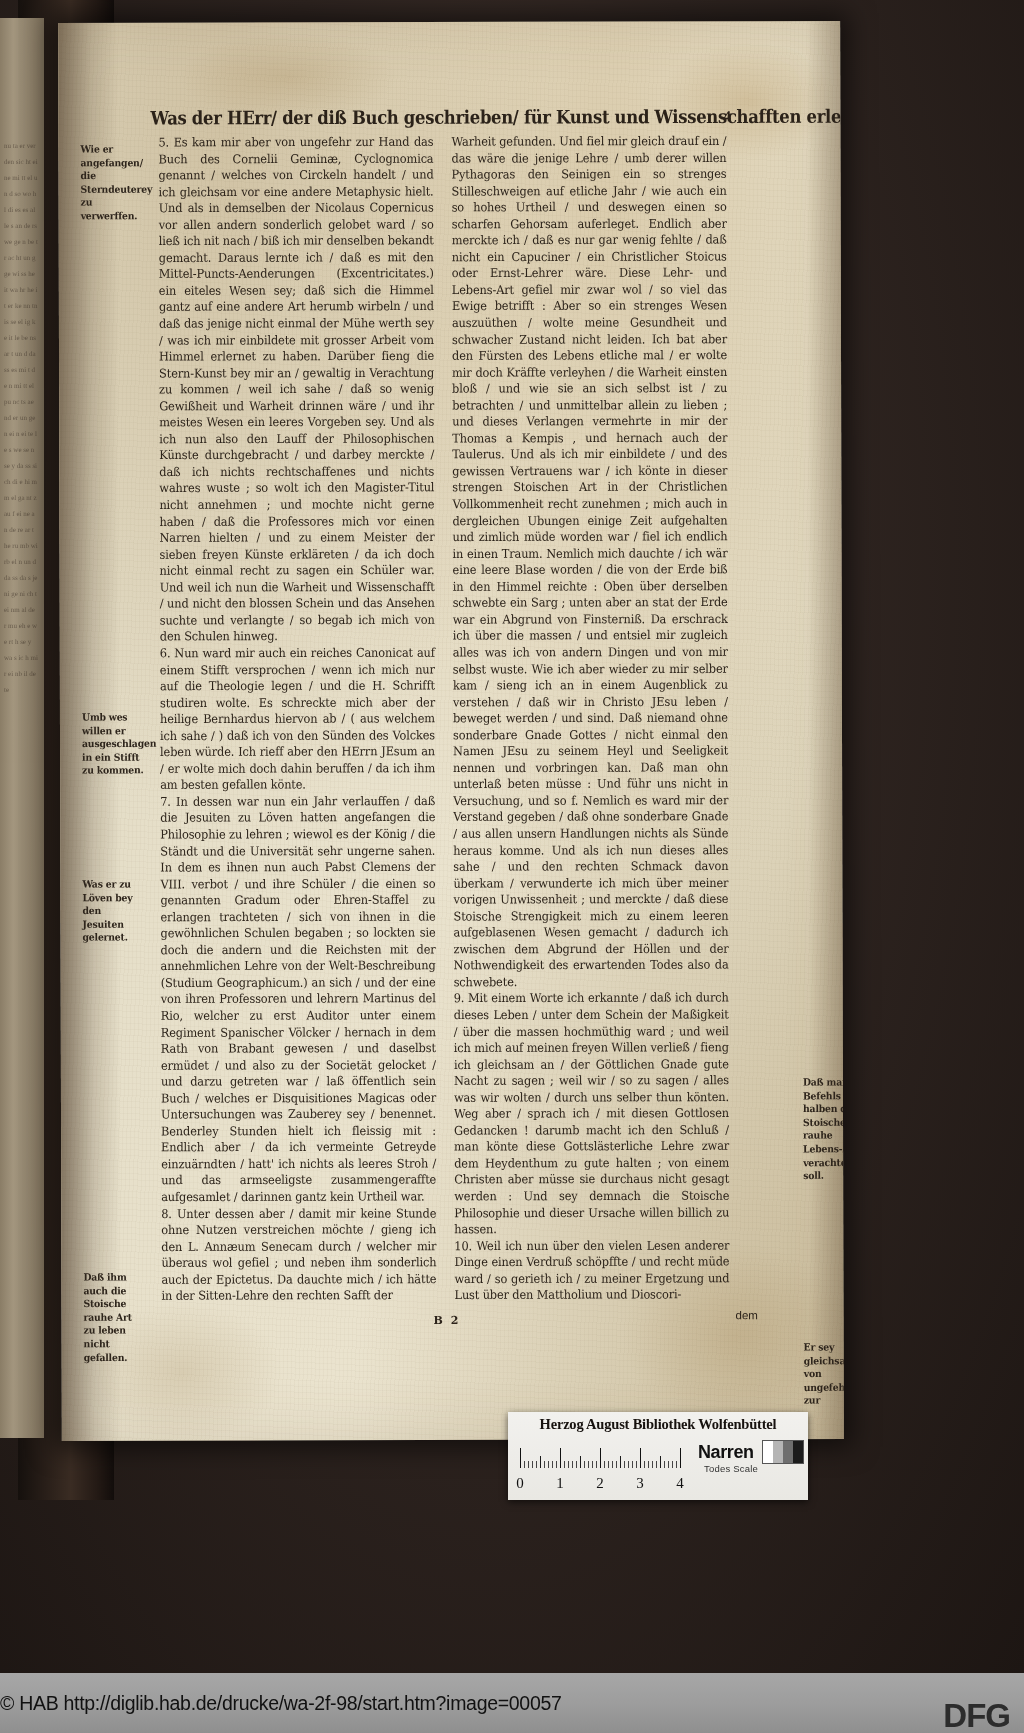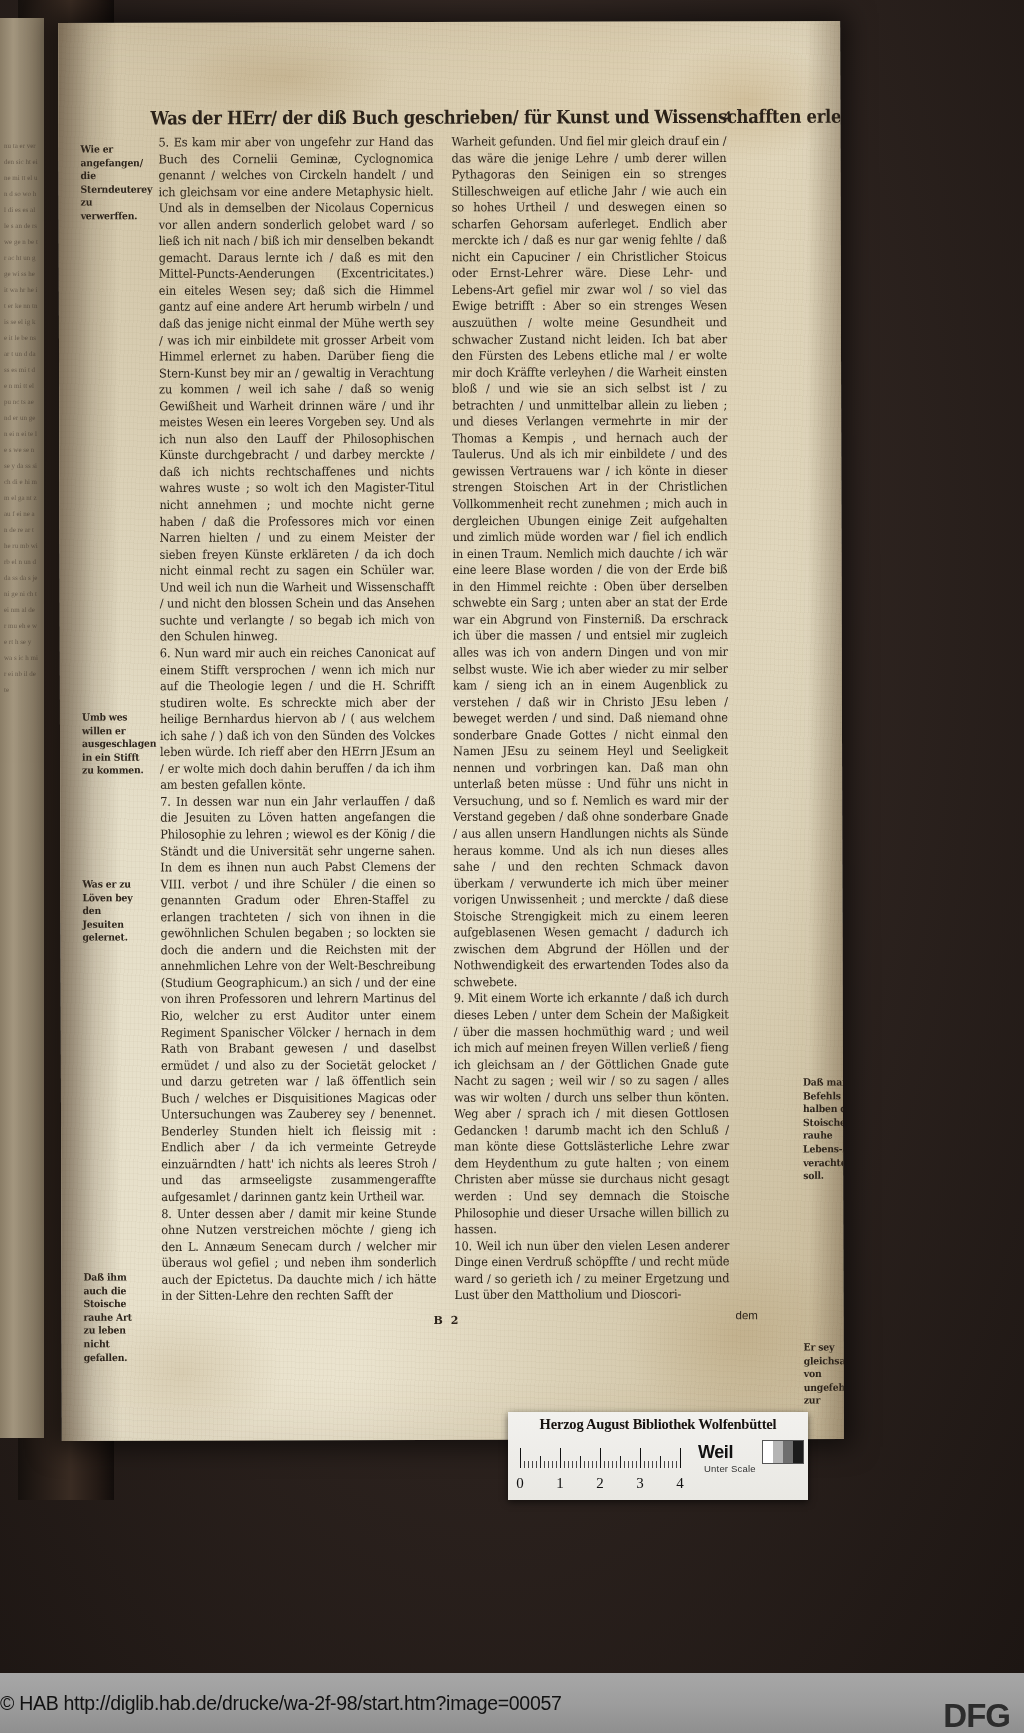--- a/index.html
+++ b/index.html
@@ -359,22 +359,22 @@
         <div class="tick minor" style="left:162px"></div>
       <div class="tick major" style="left:166px"></div>
 
       <div class="ruler-label" style="left:6px">0</div>
       <div class="ruler-label" style="left:46px">1</div>
       <div class="ruler-label" style="left:86px">2</div>
       <div class="ruler-label" style="left:126px">3</div>
       <div class="ruler-label" style="left:166px">4</div>
     </div>
 
-    <div id="kodak-word">Weil</div>
-    <div id="kodak-sub">Unter Scale</div>
+    <div id="kodak-word">Narren</div>
+    <div id="kodak-sub">Todes Scale</div>
 
     <div id="gray-patches">
       <div class="patch" style="background:#ffffff"></div>
       <div class="patch" style="background:#b5b5b5"></div>
       <div class="patch" style="background:#6e6e6e"></div>
       <div class="patch" style="background:#1b1b1b"></div>
     </div>
   </div>
 
 </div>

